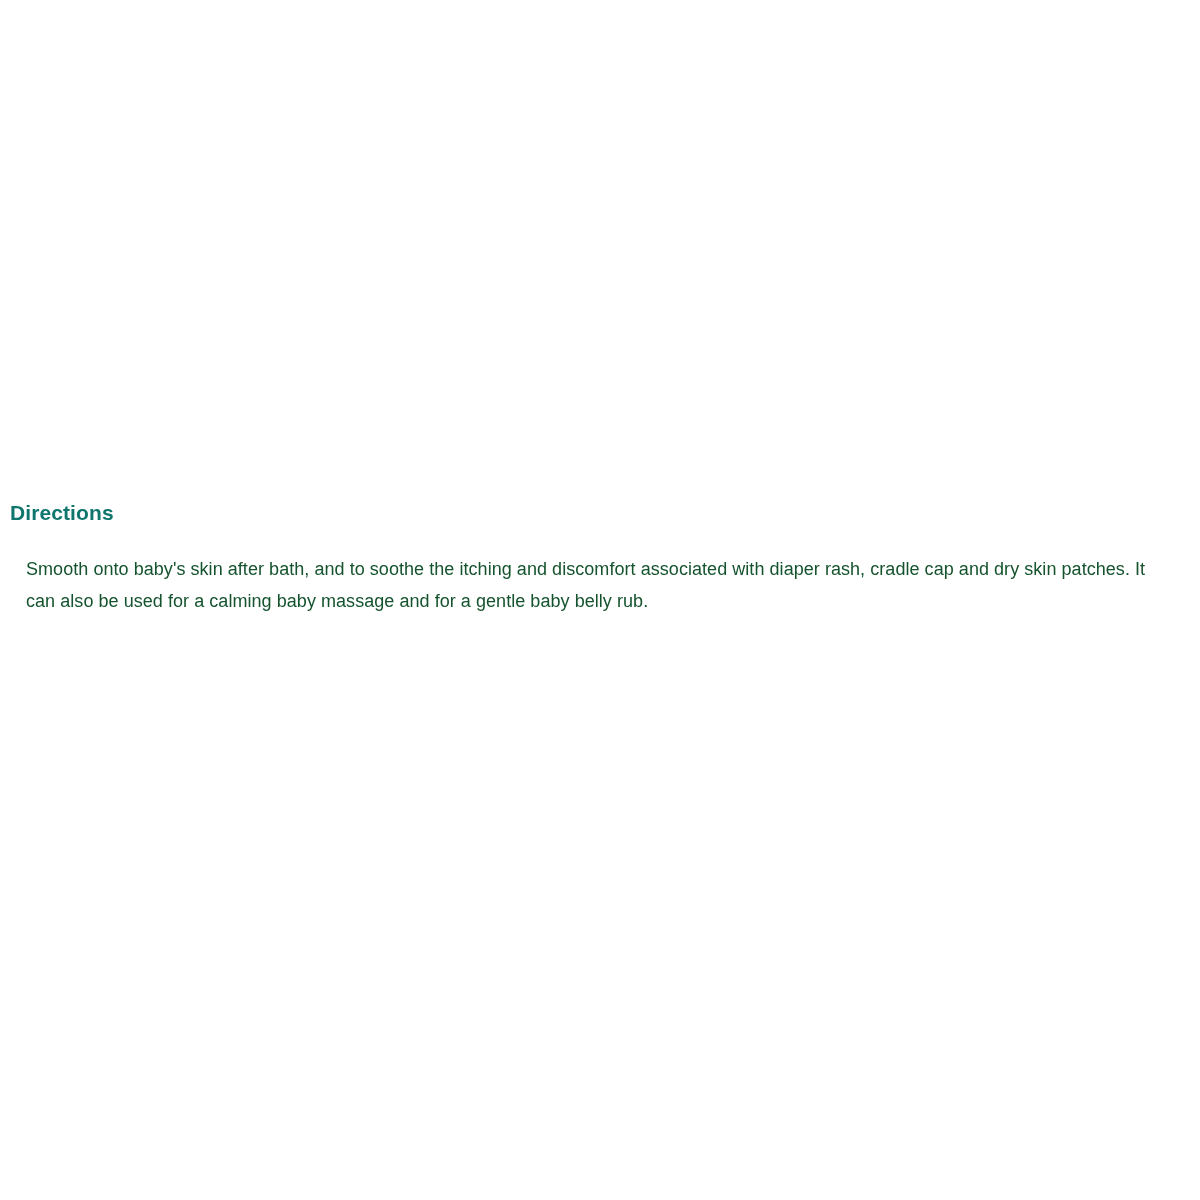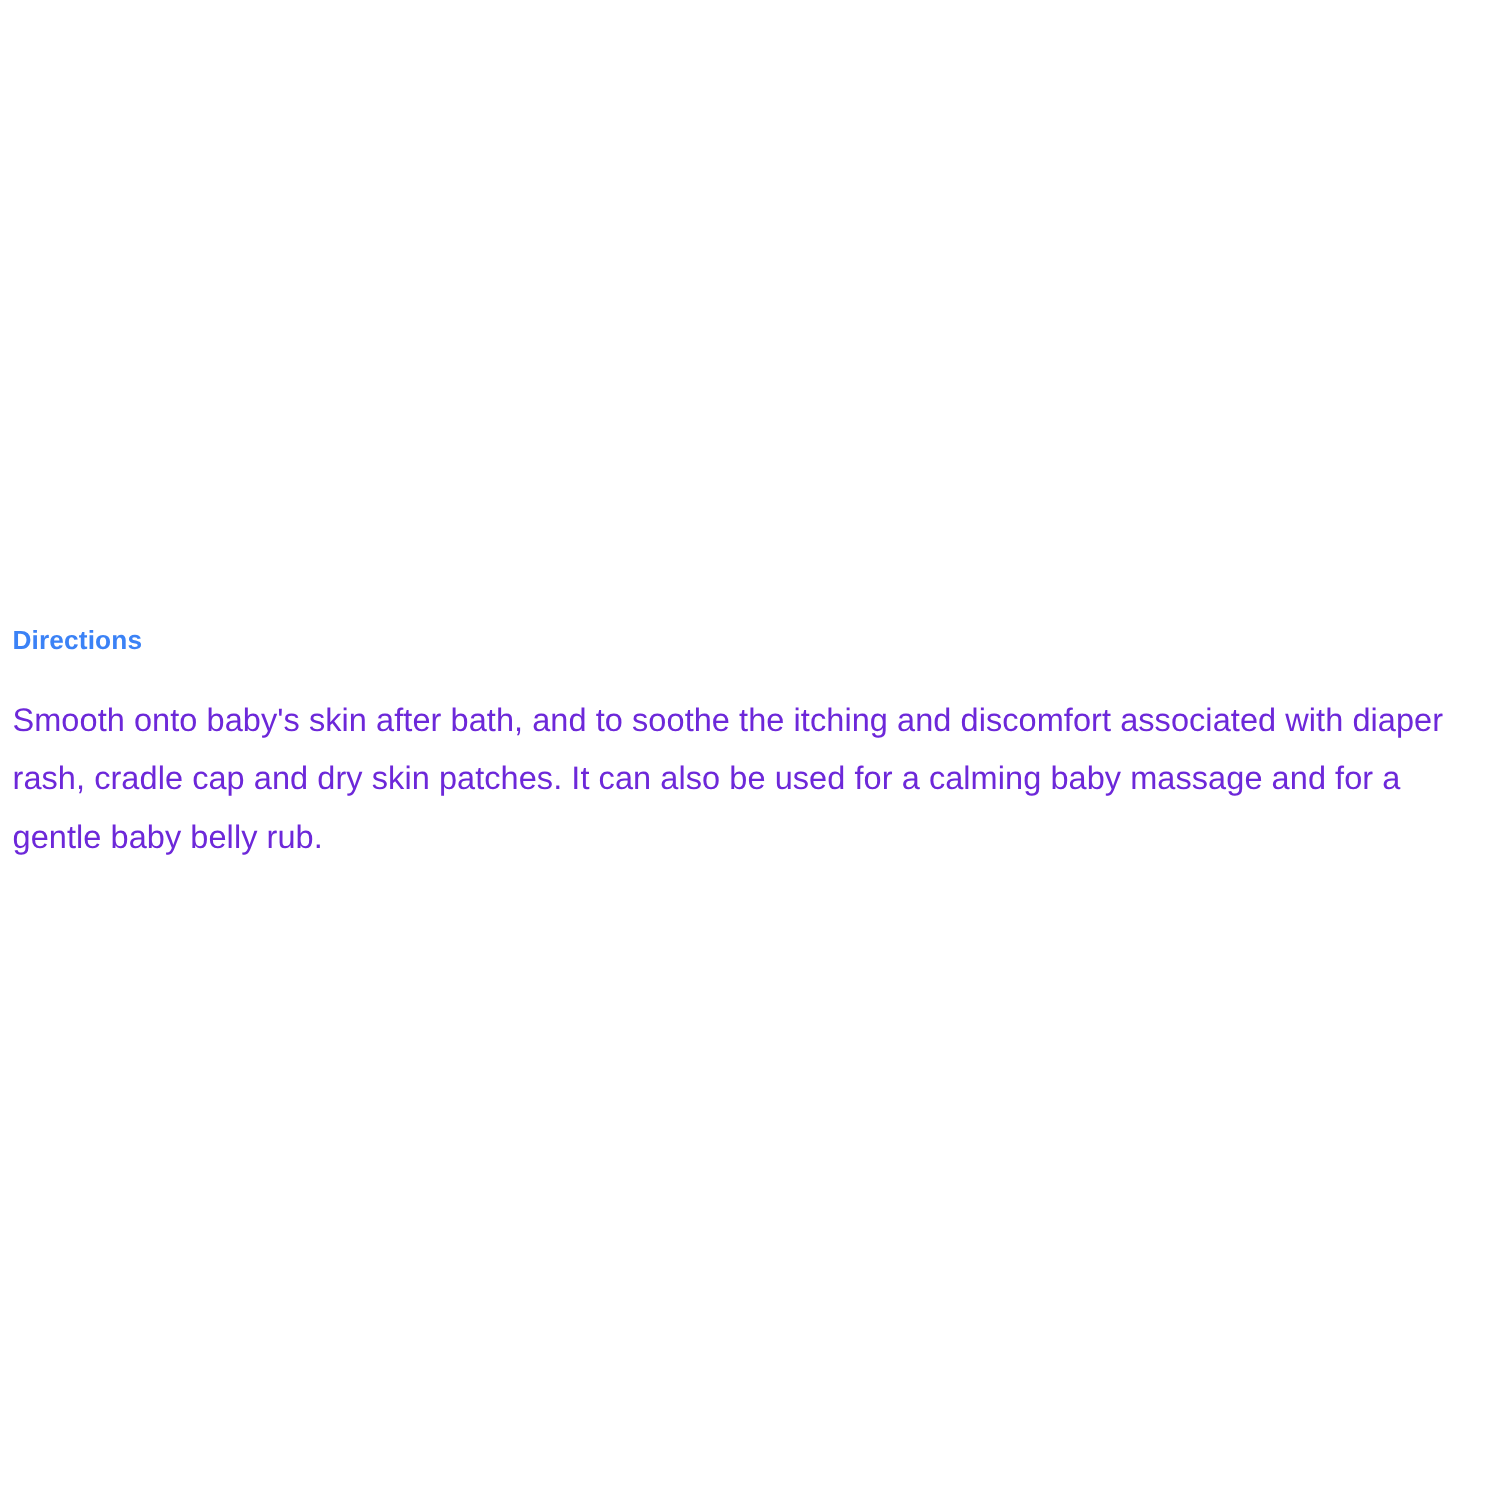--- a/index.html
+++ b/index.html
@@ -24,31 +24,31 @@
   }
   .section {
     position: absolute;
     left: 10px;
     top: 500px;
     width: 1180px;
   }
   .section-heading {
     font-size: 21px;
     font-weight: bold;
-    color: #3b82f6;
+    color: #0f766e;
     letter-spacing: 0.1px;
     margin: 0 0 28px 0;
     line-height: 1.2;
   }
   .section-body {
-    font-size: 26px;
+    font-size: 18px;
     font-weight: normal;
-    color: #6d28d9;
+    color: #14532d;
     line-height: 1.78;
-    margin: 0;
+    margin: 16px;
     max-width: 1180px;
     letter-spacing: 0.05px;
   }
 </style>
 </head>
 <body>
 
 <div class="page">
   <div class="section">
     <h2 class="section-heading">Directions</h2>

